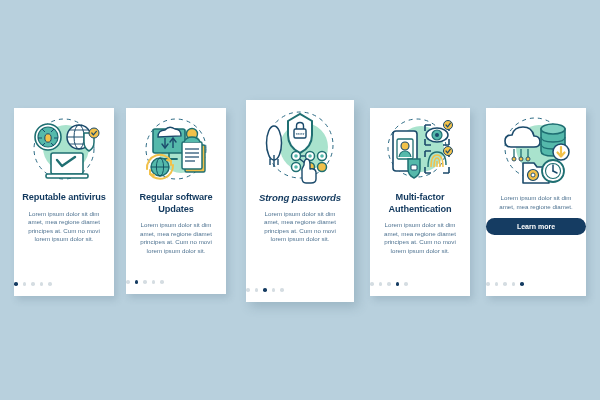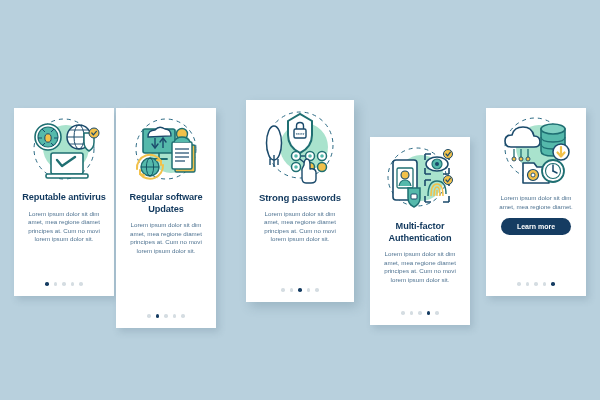--- a/index.html
+++ b/index.html
@@ -10,27 +10,26 @@
     overflow:hidden;
   }
   .stage{position:relative;width:600px;height:400px;}
 
   .card{
     position:absolute;
     background:#ffffff;
     box-shadow:3px 4px 7px rgba(60,90,110,0.18);
     display:flex;
     flex-direction:column;
-    align-items:center;
     box-sizing:border-box;
   }
   .card.c1{left:14px;  top:108px; width:100px; height:188px;}
-  .card.c2{left:116px; top:108px; width:100px; height:220px;}
+  .card.c2{left:126px; top:108px; width:100px; height:186px;}
   .card.c3{left:246px; top:100px; width:108px; height:202px; box-shadow:4px 5px 10px rgba(60,90,110,0.22);}
-  .card.c4{left:370px; top:108px; width:100px; height:188px;margin-top:29px;}
+  .card.c4{left:370px; top:108px; width:100px; height:188px;}
   .card.c5{left:486px; top:108px; width:100px; height:188px;}
 
   .illus{
     width:100%;
     height:74px;
     display:flex;
     align-items:center;
     justify-content:center;
     margin-top:6px;
   }
@@ -40,21 +39,21 @@
   .title{
     color:#12395e;
     font-weight:bold;
     font-size:9.2px;
     line-height:11.5px;
     text-align:center;
     margin:4px 0 0 0;
     padding:0 5px;
     letter-spacing:-0.1px;
   }
-  .card.c3 .title{font-size:9.6px;}
+  .card.c3 .title{font-size:9.6px;font-style:italic;}
 
   .body{
     color:#4f7391;
     font-size:6.2px;
     line-height:8.6px;
     text-align:center;
     padding:0 10px;
     margin-top:6px;
   }
 

